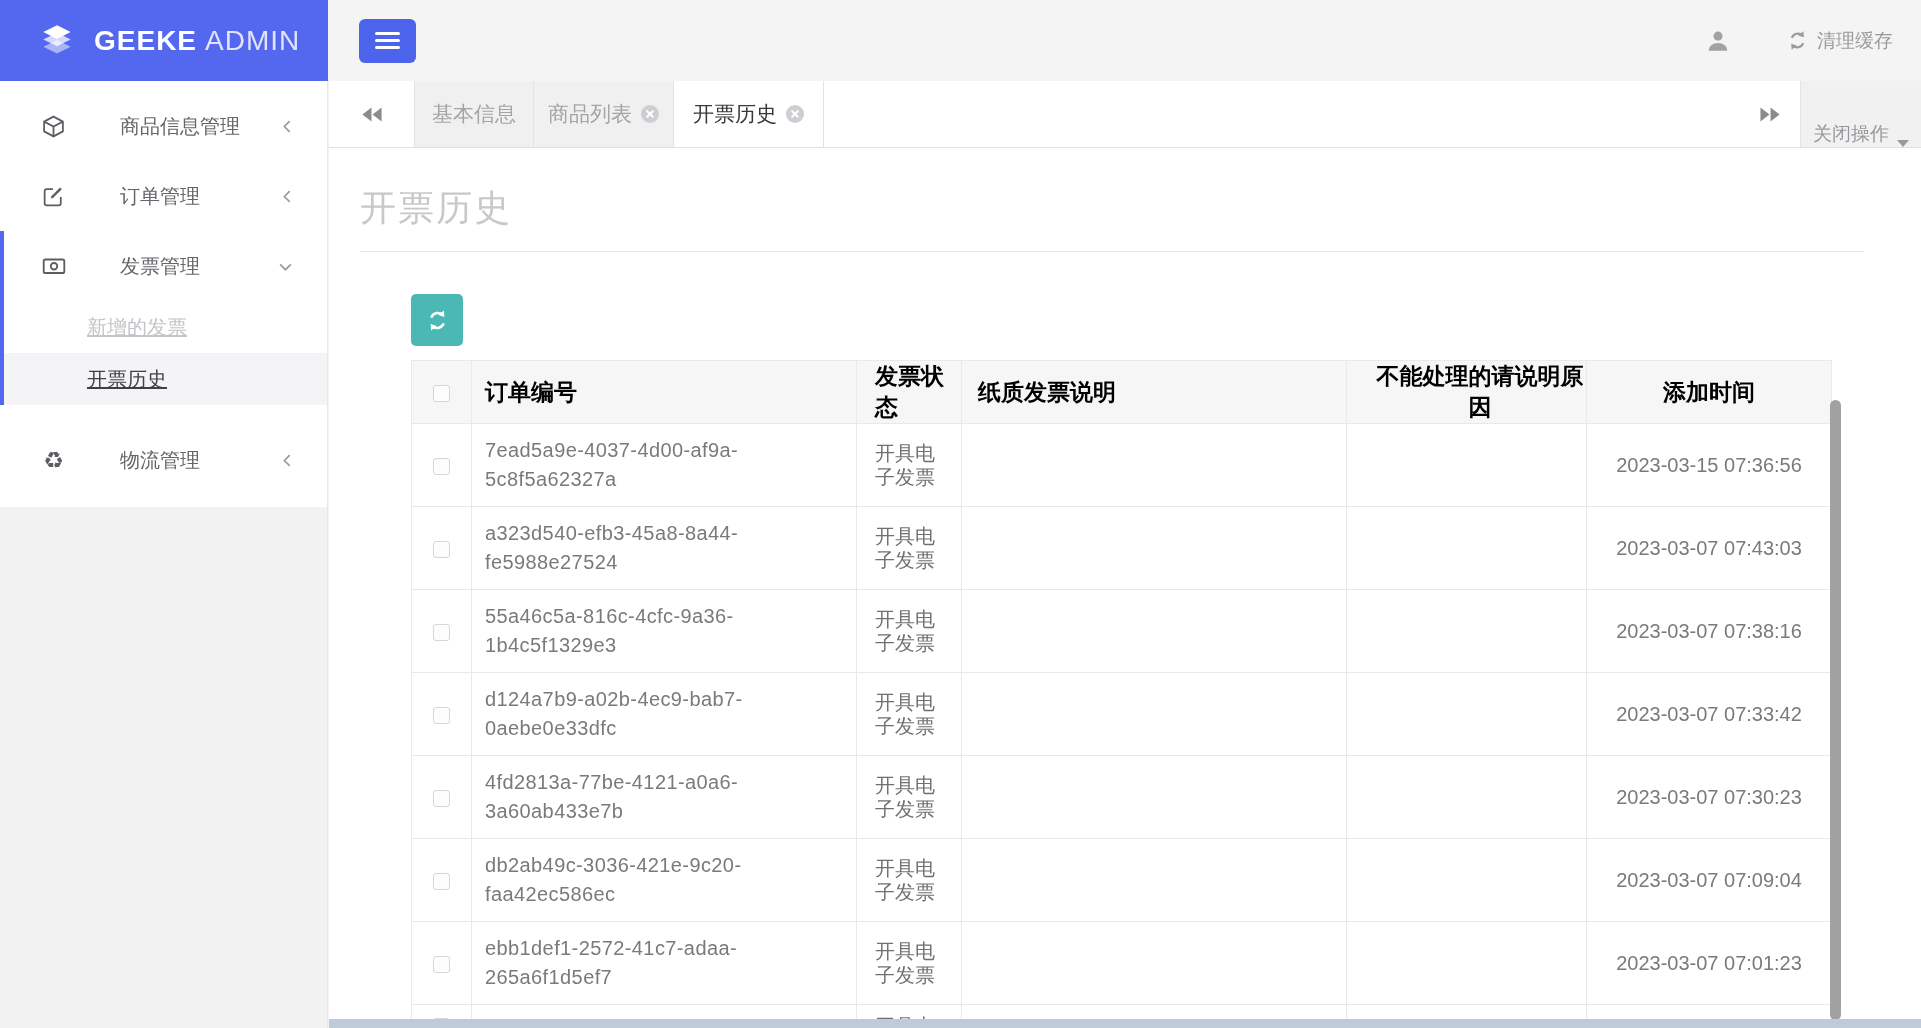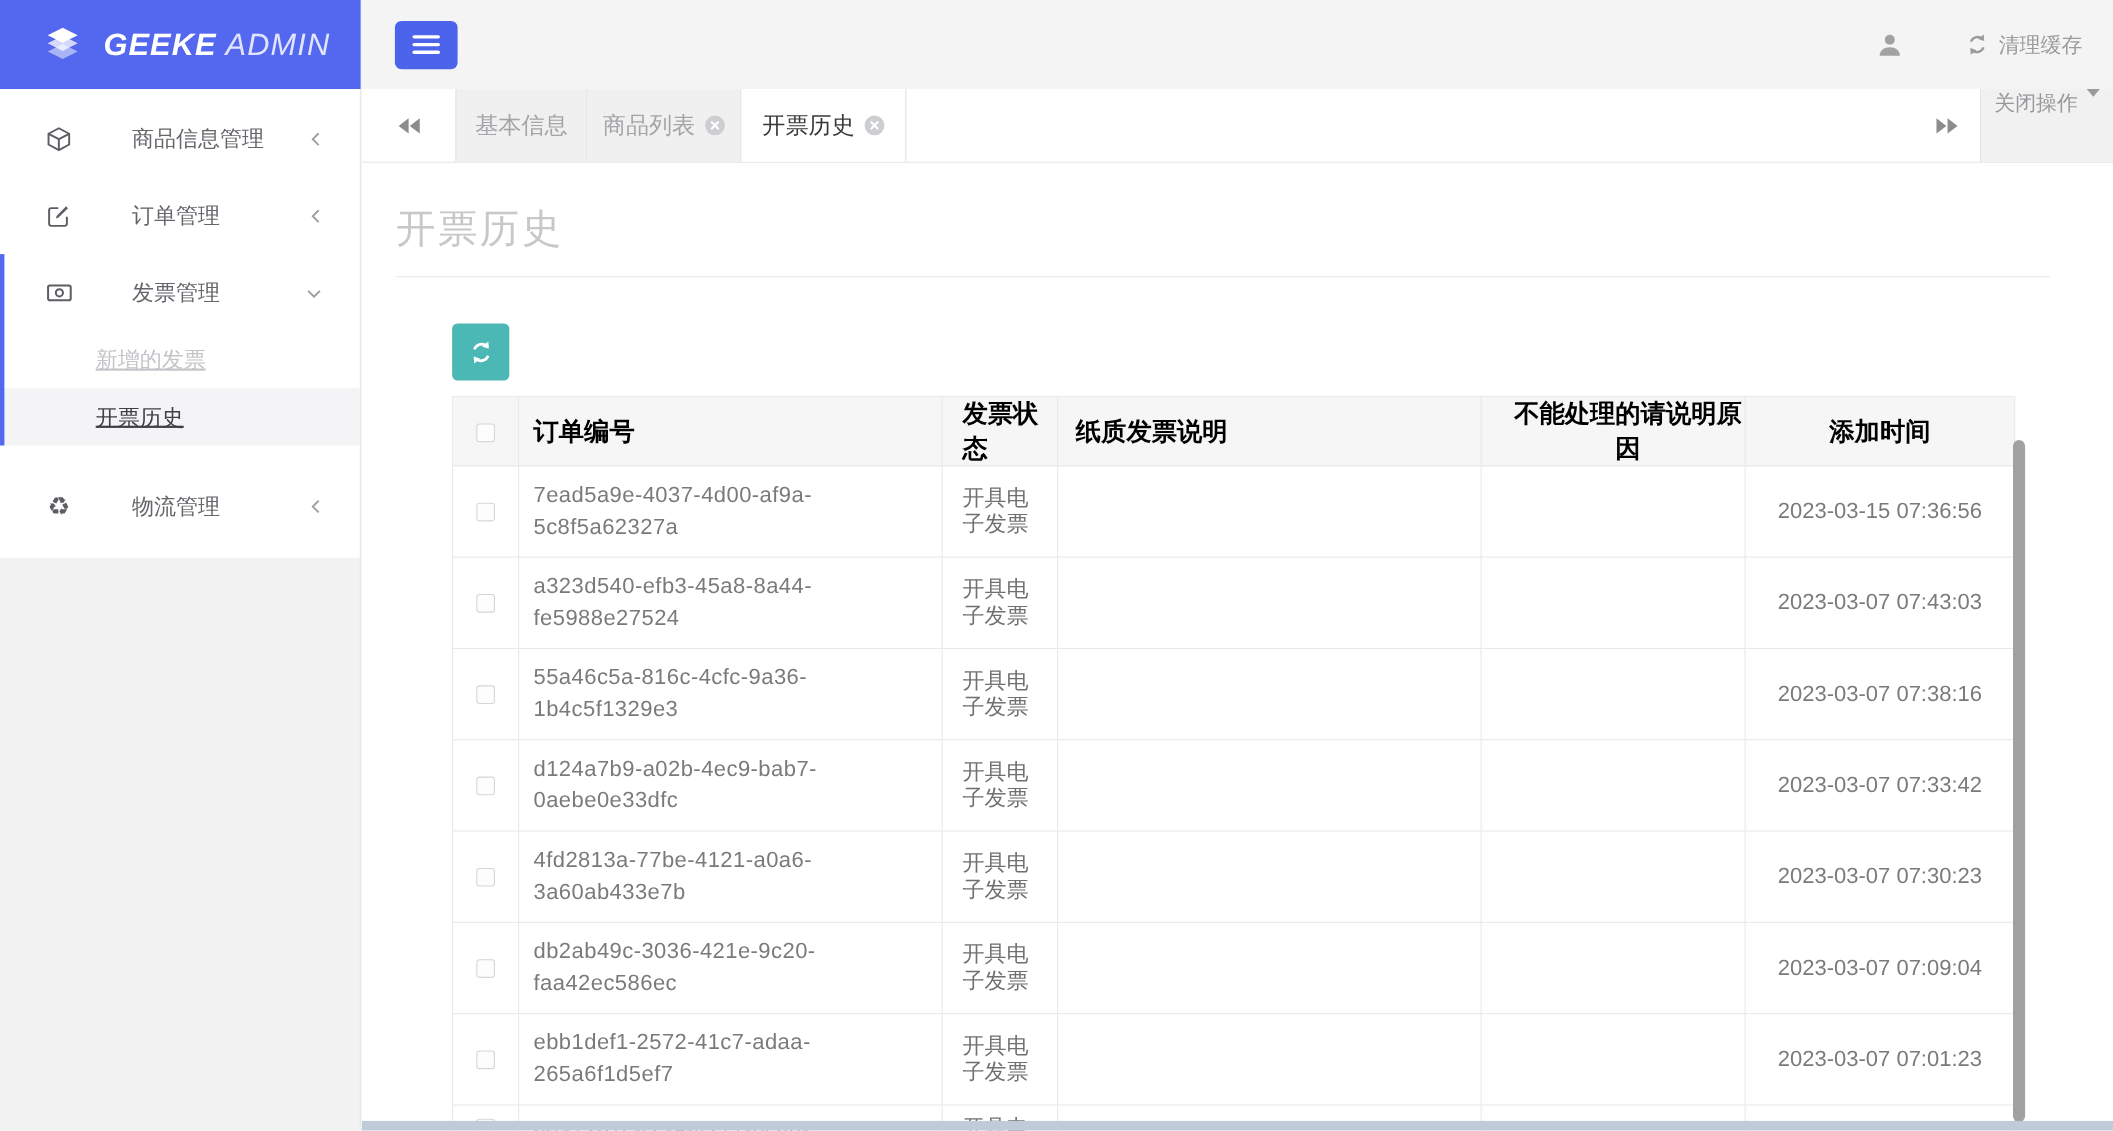--- a/index.html
+++ b/index.html
@@ -7,21 +7,21 @@
   body {
     position:relative;
     background:#f2f2f3;
     font-family:"Liberation Sans","DejaVu Sans",sans-serif;
     color:#666;
   }
 
   
   .logo-area{
     position:absolute; left:0; top:0; width:328px; height:81px;
-    background:#5368ee; display:flex; align-items:center; padding-left:36px;font-style:italic;
+    background:#5368ee; display:flex; align-items:center; padding-left:36px;
   }
   .logo-icon{ width:42px; height:42px; margin-right:16px; flex:none; }
   .logo-text{ font-size:28px; letter-spacing:1px; white-space:nowrap; }
   .logo-text .bold{ color:#fff; font-weight:bold; }
   .logo-text .light{ color:rgba(255,255,255,.82); font-weight:normal; margin-left:8px; }
 
   
   .topbar{
     position:absolute; left:328px; top:0; right:0; height:81px;
     background:#f4f4f5; display:flex; align-items:center;
@@ -75,21 +75,21 @@
   .tab.active{ background:#fff; color:#38383c; width:150px; }
   .tab-spacer{ flex:1; }
   .close-dot{ width:18px; height:18px; border-radius:50%; background:#cdced1; position:relative; display:inline-block; flex:none; cursor:pointer; }
   .close-dot::before,.close-dot::after{
     content:""; position:absolute; left:8px; top:4px; width:2px; height:10px; background:#fff; border-radius:1px;
   }
   .close-dot::before{ transform:rotate(45deg); }
   .close-dot::after{ transform:rotate(-45deg); }
   .close-ops{
     width:121px; background:#f1f1f2; border-left:1px solid #e3e3e4;
-    display:flex; align-items:flex-start; justify-content:center; gap:8px;
+    display:flex; align-items:flex-end; justify-content:center; gap:8px;
     color:#98989c; font-size:19px; cursor:pointer;
   }
   .caret-down{ width:0; height:0; border-left:6px solid transparent; border-right:6px solid transparent; border-top:7px solid #9a9a9e; }
 
   
   .content{ position:absolute; left:329px; top:148px; right:0; bottom:0; background:#fff; overflow:hidden; }
   .page-title{
     position:absolute; left:31px; top:36px; font-size:36px; font-weight:200;
     color:#c8c8c8; letter-spacing:2px;
   }

